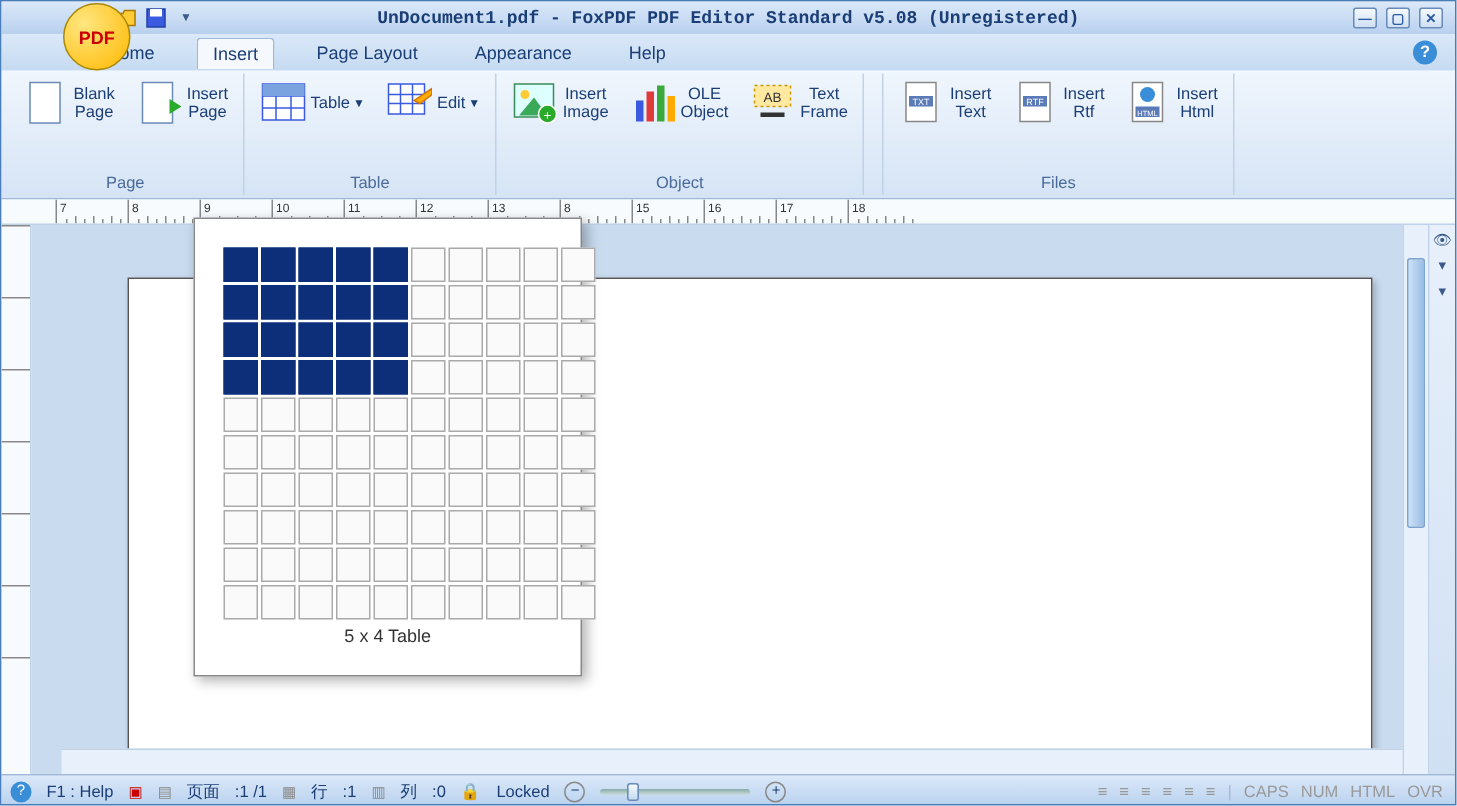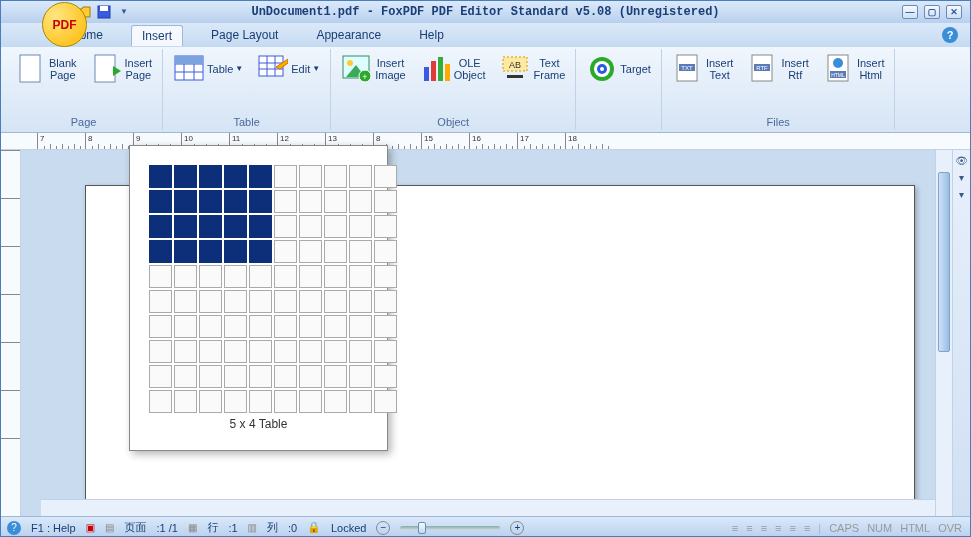--- a/index.html
+++ b/index.html
@@ -189,31 +189,20 @@
           </div>
         <div class="rlabel" style="white-space:pre-line">Text
 Frame</div>
       </div>
     </div>
     <div class="group-label">Object</div>
   </div>
 
   <div class="group">
     <div class="group-items">
-      <div class="ritem">
-        <div class="ricon">
-            <svg width="30" height="28">
-              <circle cx="15" cy="14" r="12" fill="#2aaa2a"></circle>
-              <circle cx="15" cy="14" r="8" fill="#fff"></circle>
-              <circle cx="15" cy="14" r="5" fill="#2a5ae0"></circle>
-              <circle cx="15" cy="14" r="2" fill="#fff"></circle>
-            </svg>
-          </div>
-        <div class="rlabel">Target</div>
-      </div>
     </div>
     <div class="group-label"></div>
   </div>
 
   <div class="group">
     <div class="group-items">
       <div class="ritem">
         <div class="ricon">
             <svg width="28" height="30">
               <rect x="3" y="1" width="20" height="26" fill="#fff" stroke="#888"></rect>

